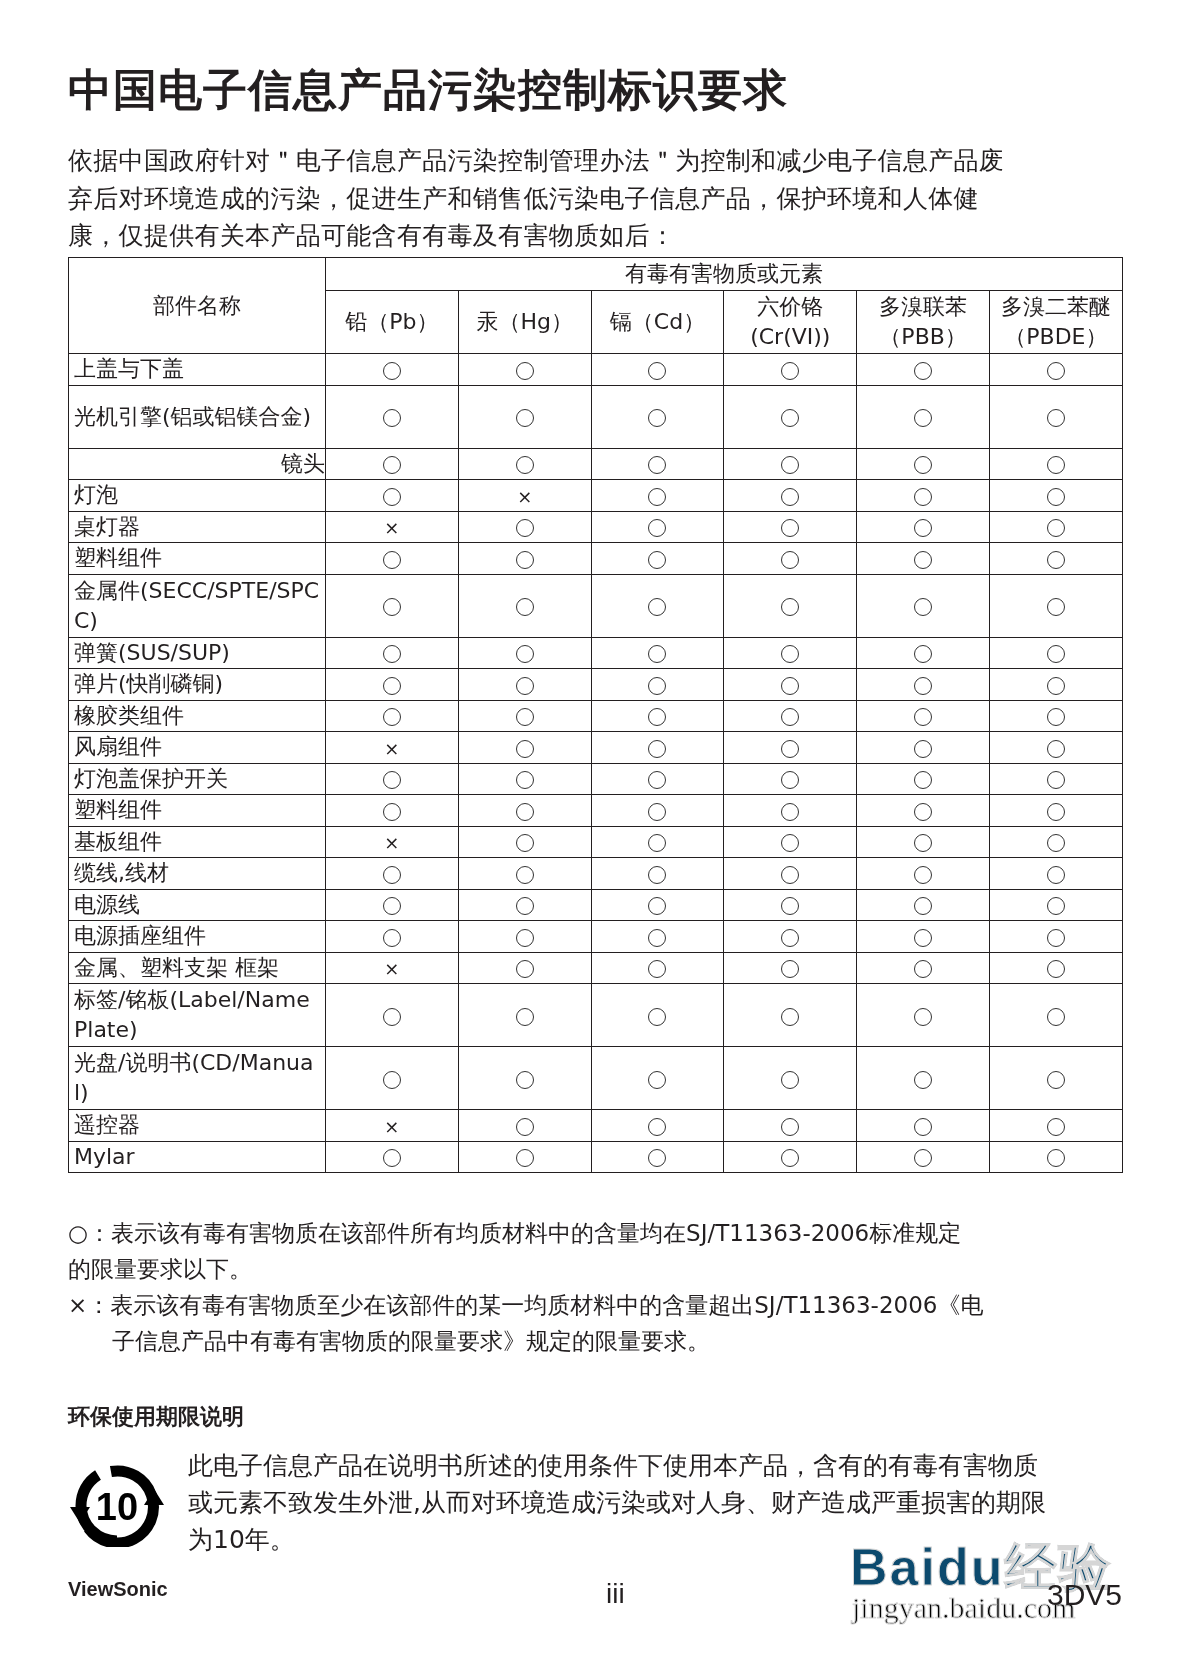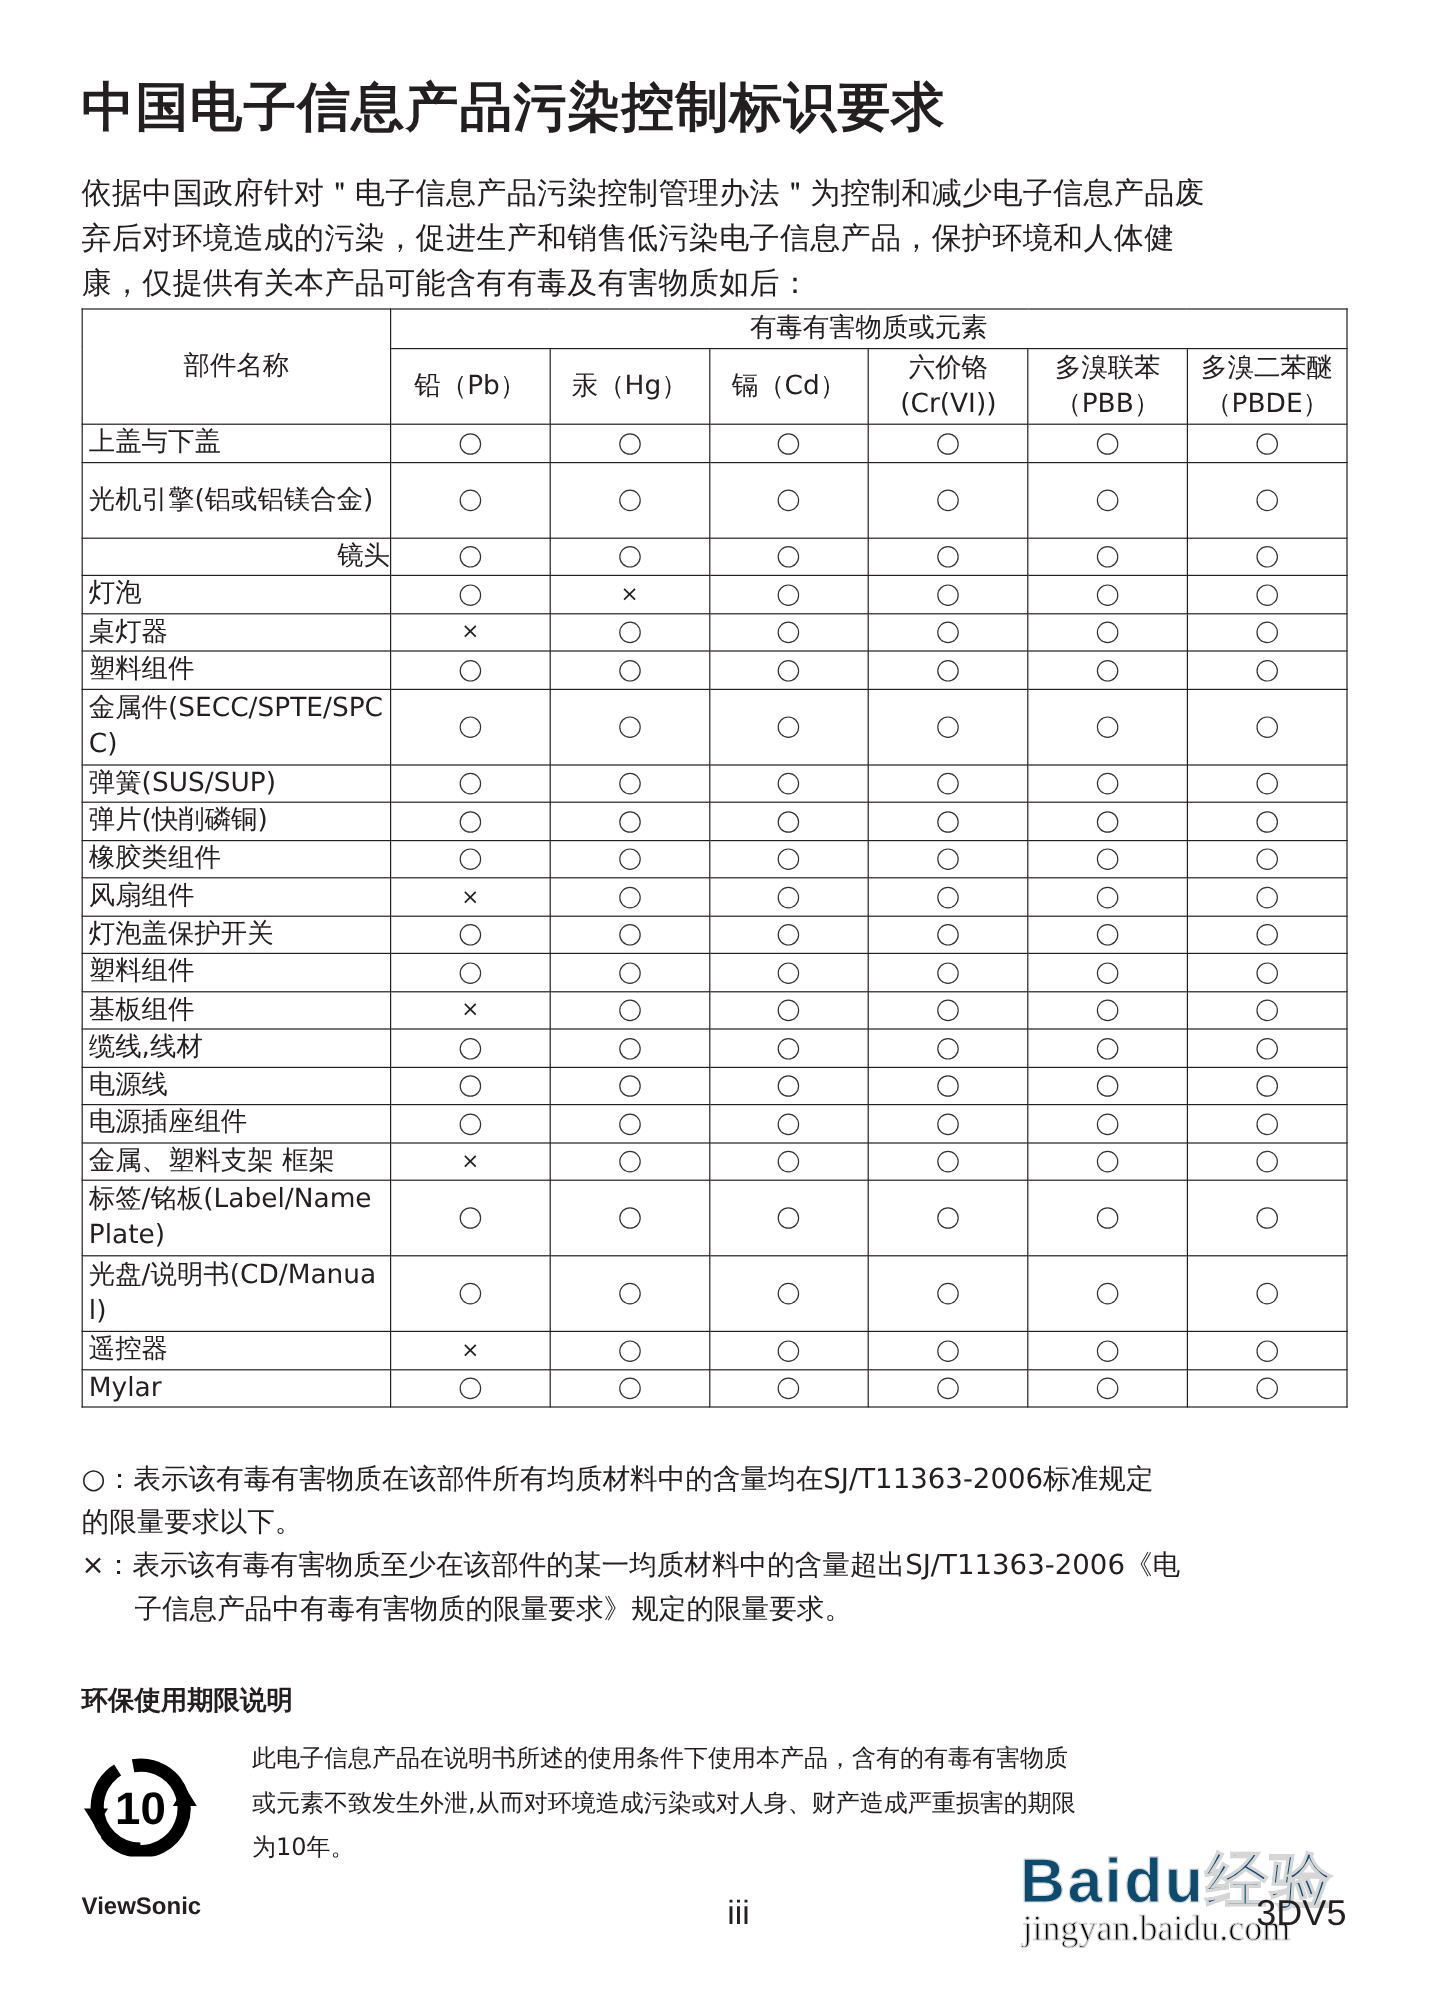--- a/index.html
+++ b/index.html
@@ -25,22 +25,22 @@
   td.mark { text-align: center; vertical-align: middle; }
   .circle { display: inline-block; width: 16px; height: 16px; border: 1.3px solid #333;
             border-radius: 50%; vertical-align: middle; }
   .cross { display: inline-block; font-size: 18px; line-height: 18px; vertical-align: middle; }
   .legend { position: absolute; left: 68px; top: 1215px; width: 1070px; font-size: 23px;
             line-height: 36px; }
   .legend .row { white-space: nowrap; }
   .legend .indent { padding-left: 44px; }
   .sec-title { position: absolute; left: 68px; top: 1402px; font-size: 22px; font-weight: bold; }
   .icon-10 { position: absolute; left: 68px; top: 1465px; width: 98px; height: 82px; }
-  .eco-text { position: absolute; left: 188px; top: 1447px; width: 940px; font-size: 20px;
-              line-height: 37px; margin-left: 22px; }
+  .eco-text { position: absolute; left: 188px; top: 1447px; width: 940px; font-size: 25px;
+              line-height: 37px; }
   .eco-text div { white-space: nowrap; }
   .footer-brand { position: absolute; left: 68px; top: 1578px; font-size: 20px; font-weight: bold;
                   font-family: "Liberation Sans", sans-serif; }
   .footer-page { position: absolute; left: 590px; top: 1578px; font-size: 28px;
                  font-family: "Liberation Sans", sans-serif; margin-left: 16px; }
   .footer-model { position: absolute; right: 69px; top: 1578px; font-size: 30px;
                   font-family: Liberation Sans, sans-serif; }
   .watermark { position: absolute; left: 850px; top: 1515px; width: 280px; height: 120px;
                color: #e2e2e2; pointer-events: none; }
   .wm-big { position: absolute; left: 0; top: 18px; font-size: 52px; font-weight: bold;

